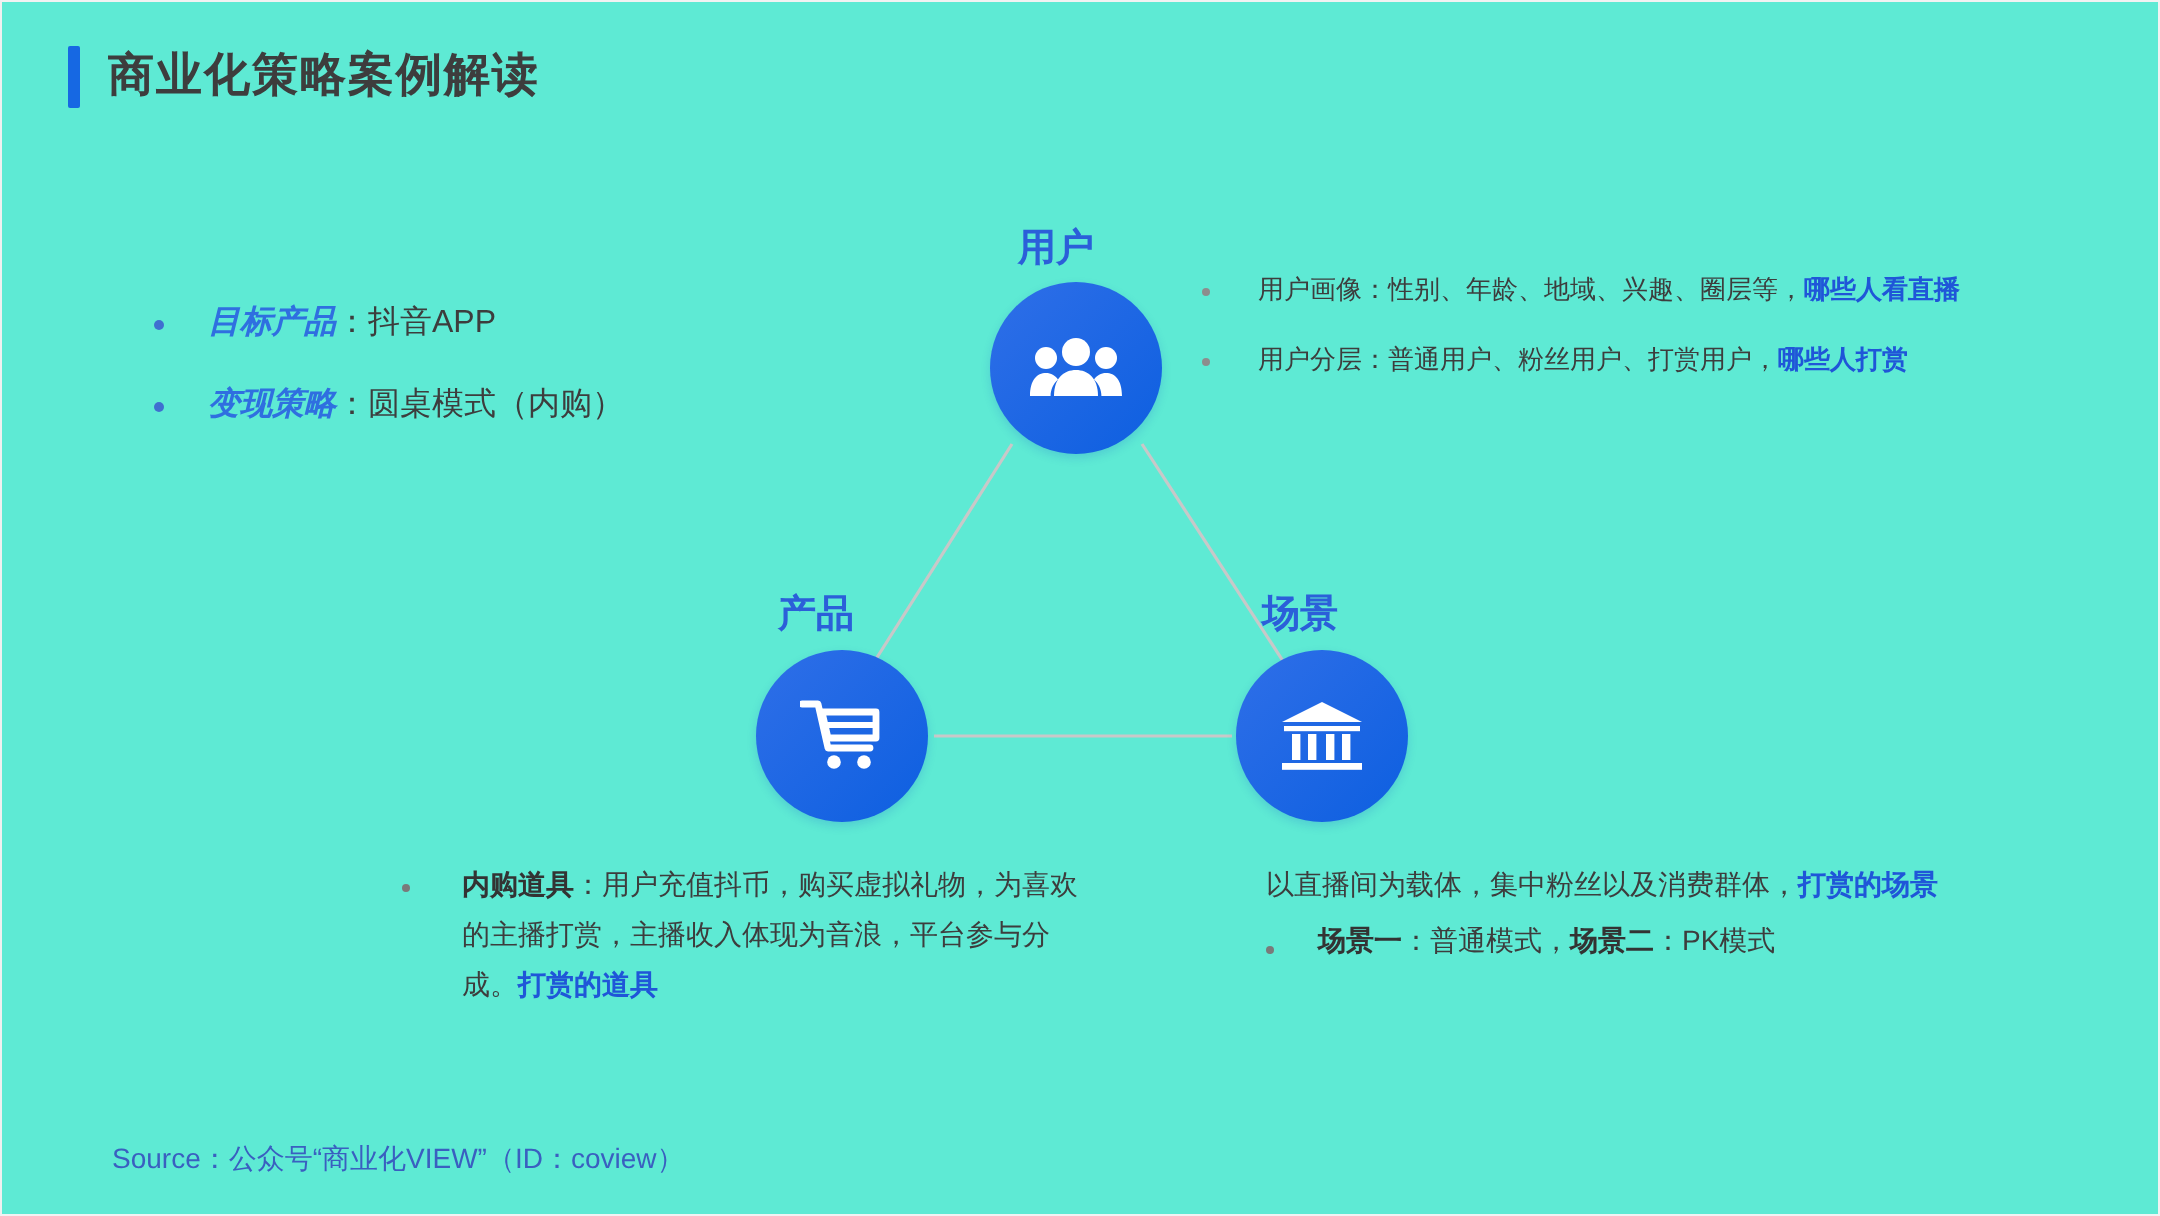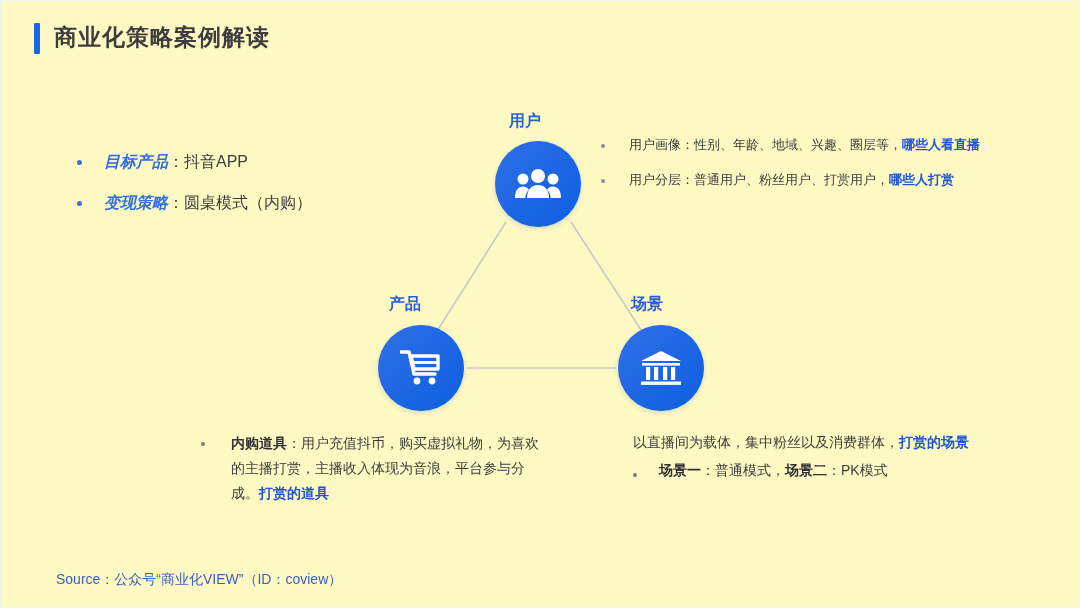--- a/index.html
+++ b/index.html
@@ -11,21 +11,21 @@
     width: 1080px;
     height: 608px;
     font-family: "Liberation Sans", "DejaVu Sans", sans-serif;
     color: #3a3a3a;
     overflow: hidden;
   }
   .slide {
     position: relative;
     width: 1080px;
     height: 608px;
-    background: #fef9c3;
+    background: #5eead4;
     box-sizing: border-box;
     border-left: 1px solid #f0f0f0;
     border-right: 1px solid #f2f2f2;
     border-top: 1px solid #f2f2f2;
     border-bottom: 1px solid #f2f2f2;
     overflow: hidden;
   }
 
   
   .header {
@@ -101,21 +101,21 @@
     background: #1668e3;
     background-image: linear-gradient(135deg, #2f6fe8 0%, #0d5fe0 100%);
     display: flex;
     align-items: center;
     justify-content: center;
     box-shadow: 0 2px 5px rgba(20,80,200,0.18);
   }
   .node svg { display: block; }
   .node-label {
     position: absolute;
-    font-size: 16px;
+    font-size: 19px;
     font-weight: bold;
     color: #2b5fd9;
     white-space: nowrap;
   }
   #node-users   { left: 164px; top: 45px; }
   #label-users  { left: 178px; top: 15px; }
   #node-product { left: 47px; top: 229px; }
   #label-product{ left: 58px; top: 198px; }
   #node-scene   { left: 287px; top: 229px; }
   #label-scene  { left: 300px; top: 198px; }

